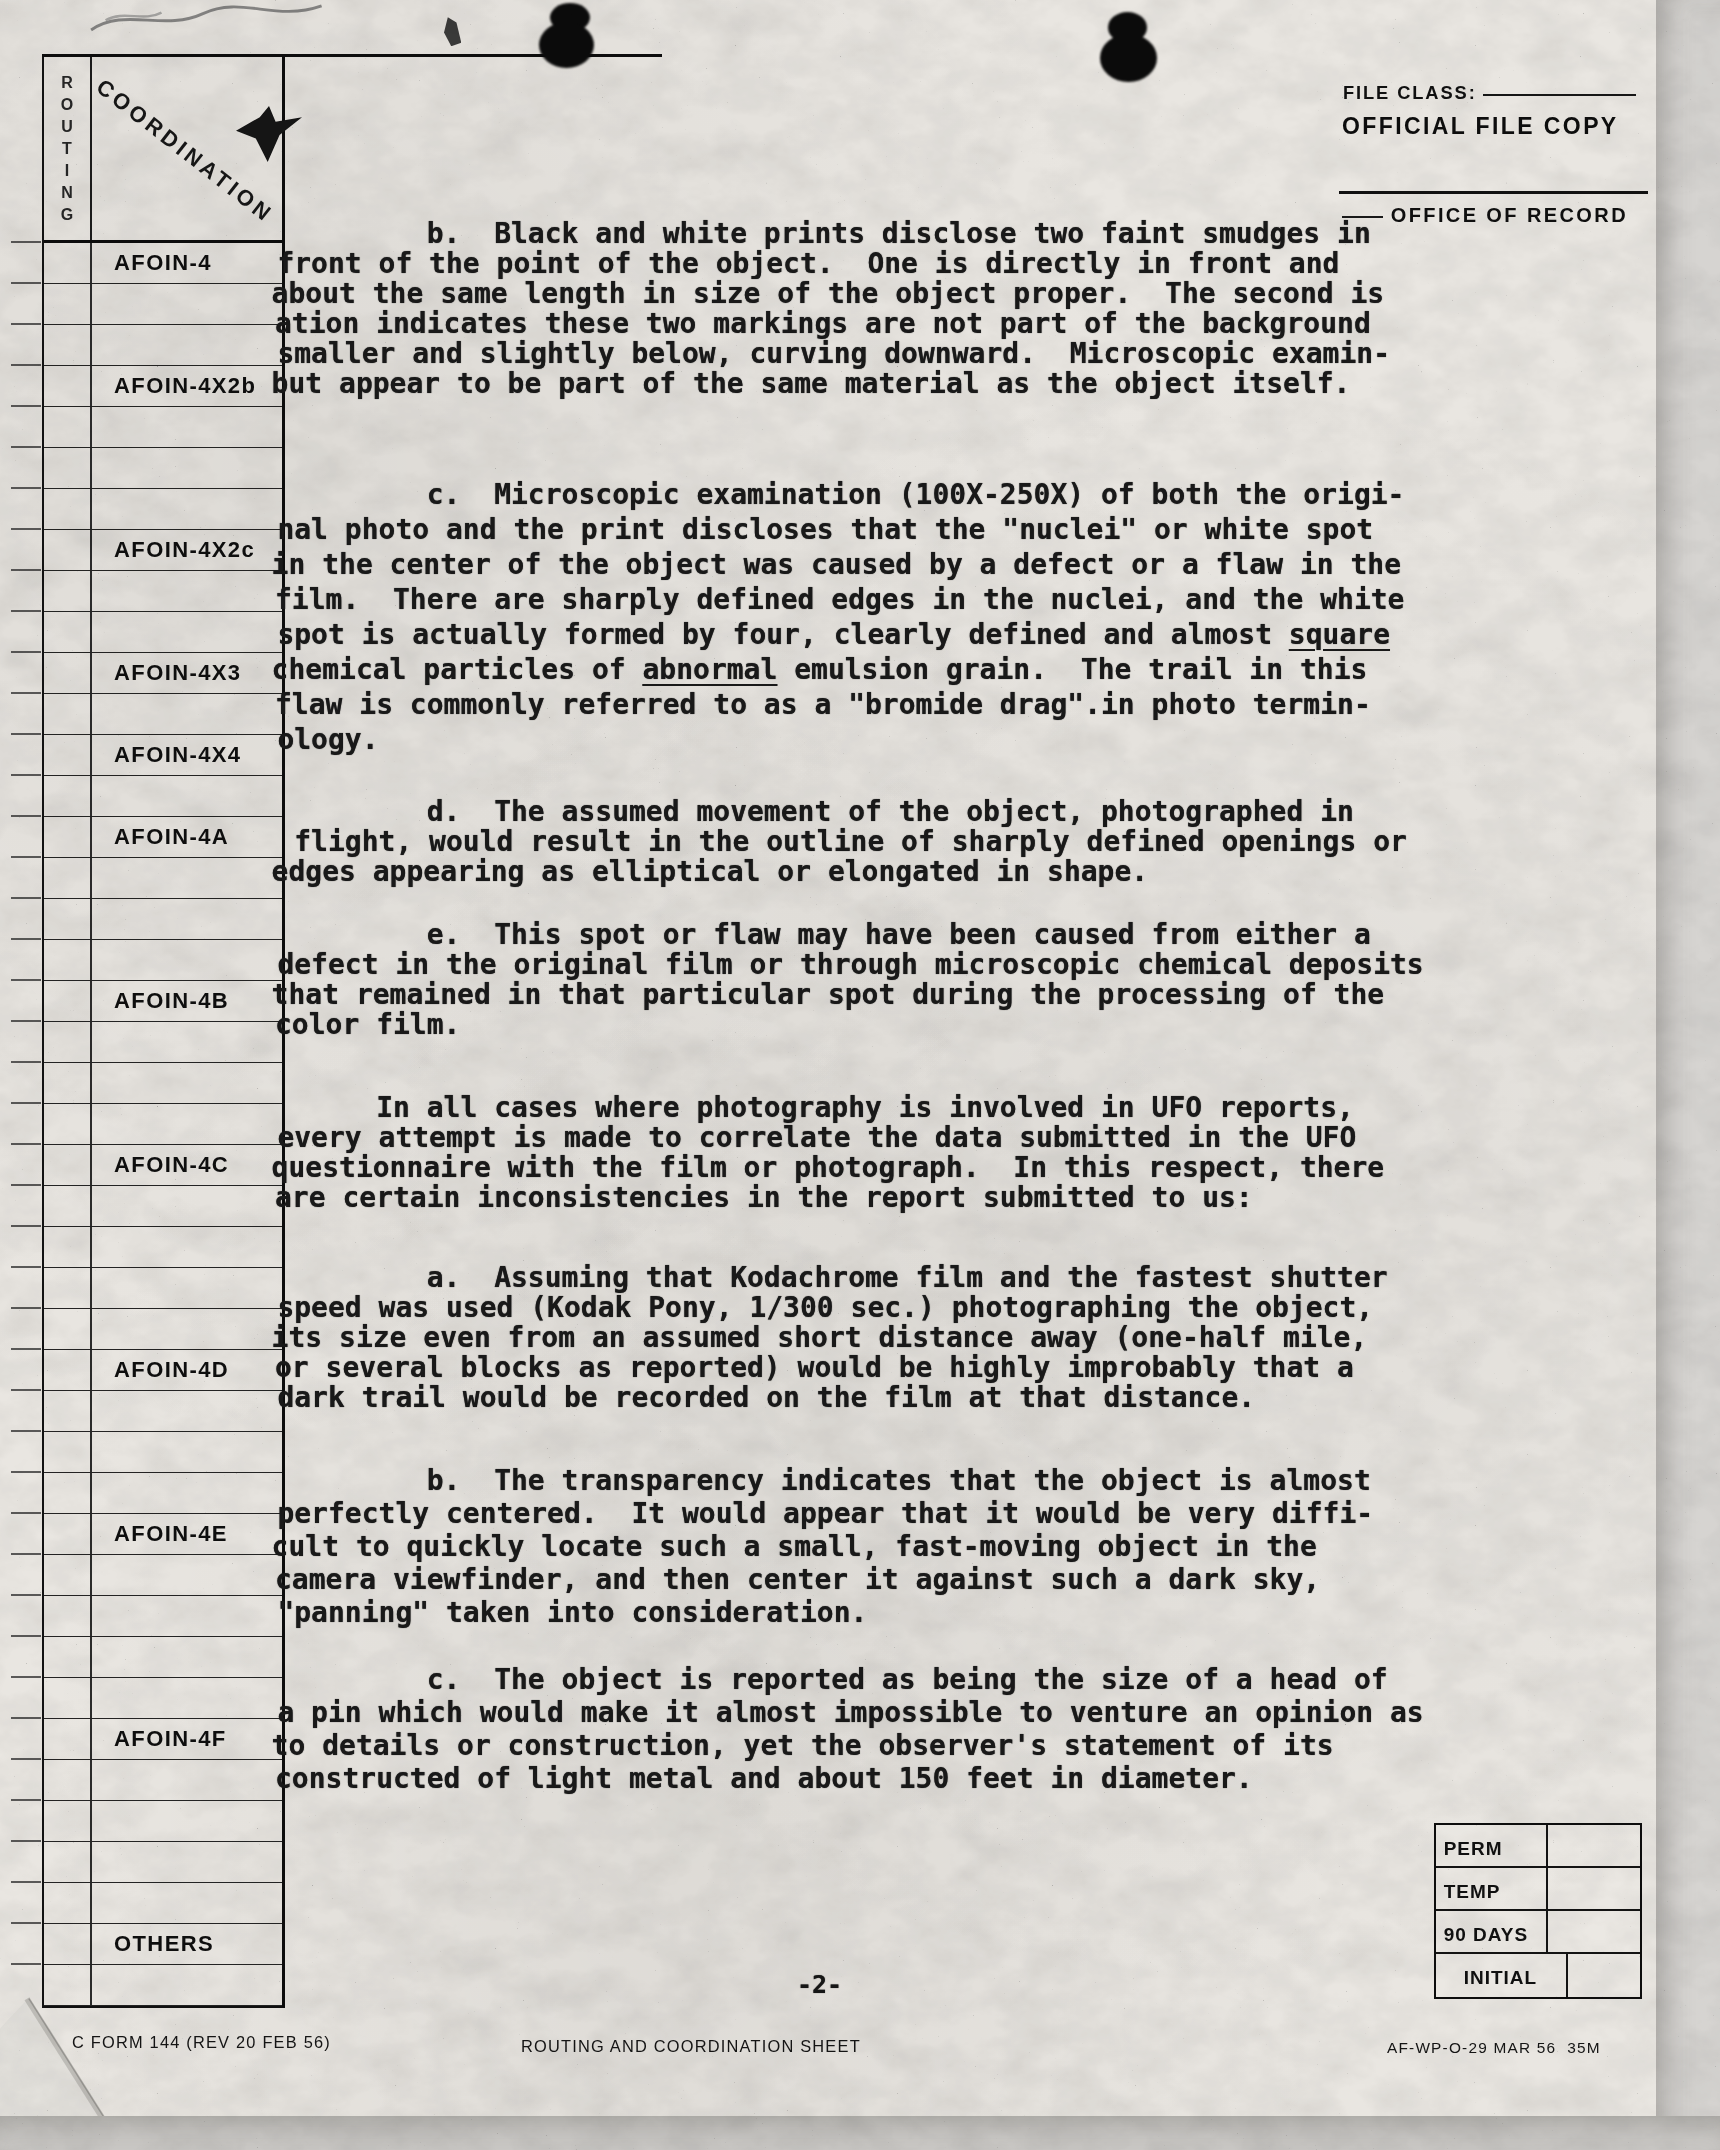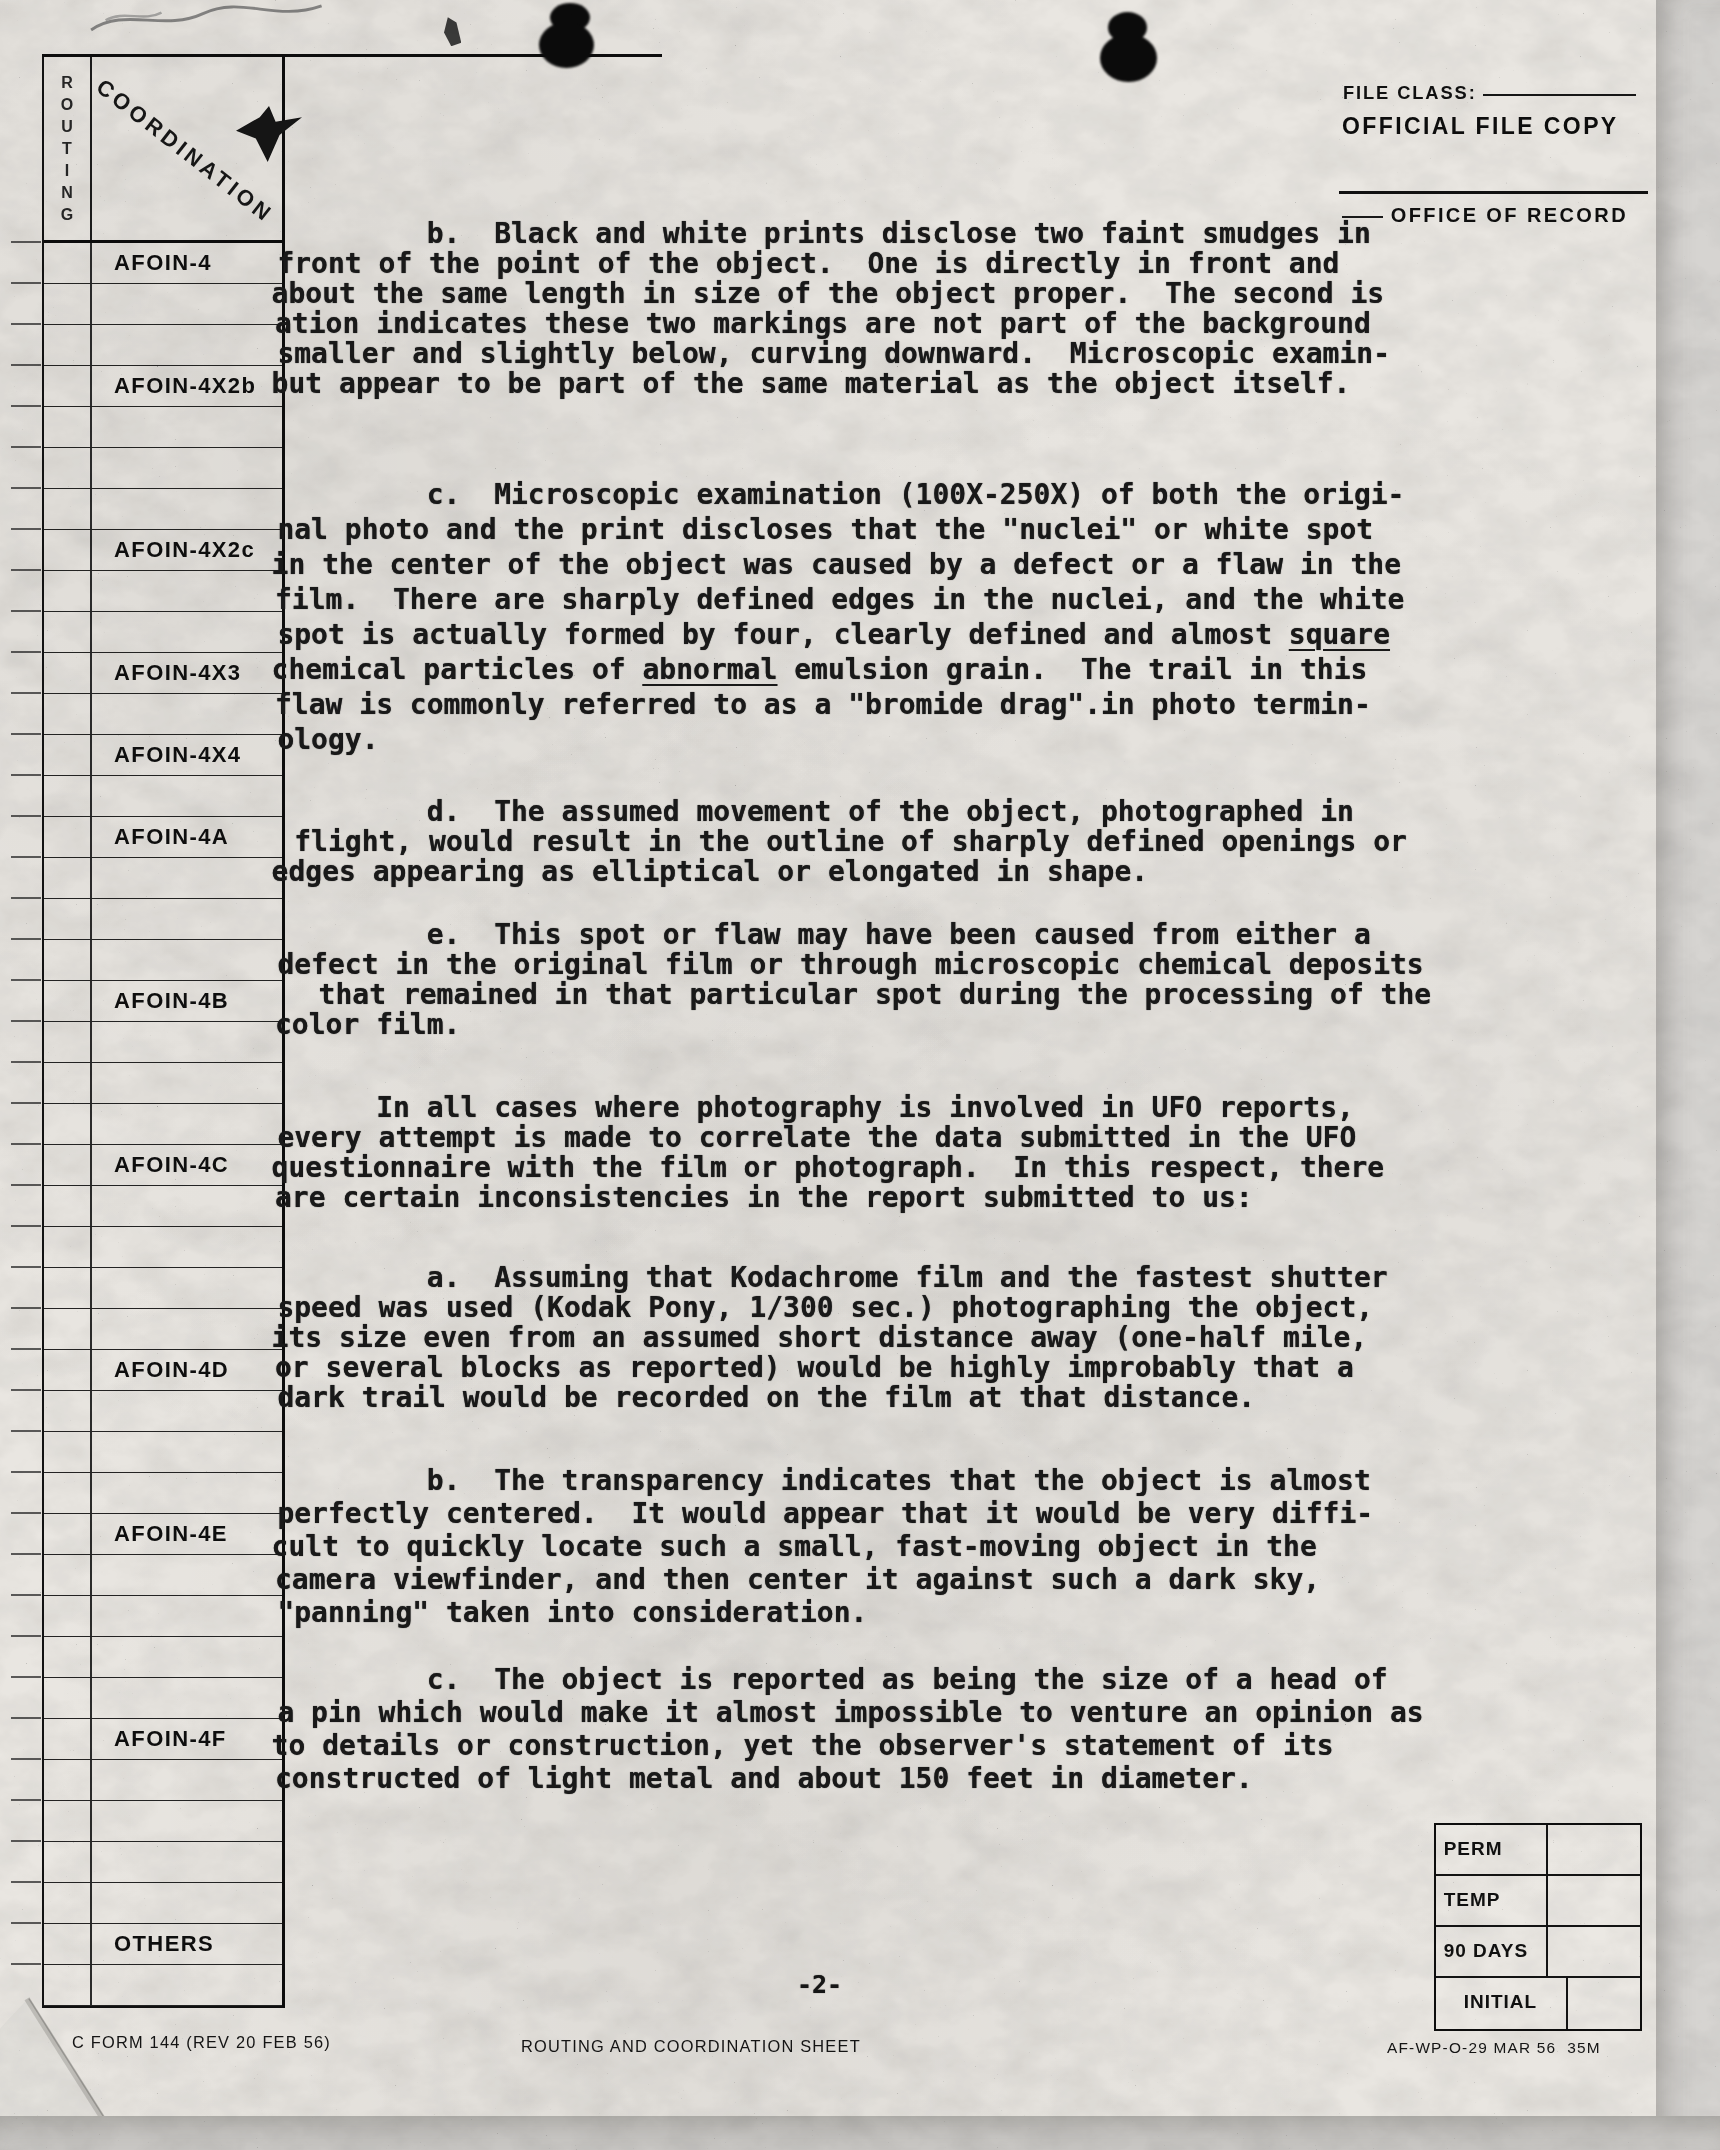--- a/index.html
+++ b/index.html
@@ -62,21 +62,21 @@
   .body-text{position:absolute;left:0;top:0;z-index:20;}
   .paragraph{position:absolute;left:275px;}
   .tline{white-space:pre;font-family:"DejaVu Sans Mono",monospace;font-weight:700;font-size:28px;
          color:#191919;text-shadow:0 0 1px rgba(30,30,30,.85);}
   .tline:nth-child(3n){transform:translateX(-3.4px);}
   .tline:nth-child(3n+2){transform:translateX(2.4px);}
   u{text-decoration-thickness:2.4px;text-underline-offset:4.8px;}
 
   
   .retention{position:absolute;left:1434px;top:1823px;width:208px;border:2.9px solid #0d0d0d;box-sizing:border-box;z-index:20;background:rgba(238,236,231,.4);}
-  .ret-row{height:51px;border-bottom:2.4px solid #131313;display:flex;box-sizing:border-box;}
+  .ret-row{height:43px;border-bottom:2.4px solid #131313;display:flex;box-sizing:border-box;}
   .ret-row:last-child{border-bottom:none;padding-left:20px;}
   .ret-label{width:112px;border-right:2.4px solid #131313;box-sizing:border-box;font-weight:700;font-size:19px;
              line-height:48px;letter-spacing:1px;color:#101010;padding-left:7.7px;white-space:nowrap;}
   .ret-blank{flex:1;}
 
   
   .page-num{position:absolute;left:797px;top:1970px;font-family:"DejaVu Sans Mono",monospace;font-weight:700;
             font-size:25px;color:#161616;text-shadow:0 0 1px rgba(30,30,30,.8);z-index:20;}
   .foot{position:absolute;font-weight:400;font-size:16.4px;letter-spacing:1.2px;color:#141414;white-space:pre;z-index:45;}
   .form-num{left:72px;top:2033px;}
@@ -327,21 +327,21 @@
         <div class="tline" style="line-height: 35px;">ology.</div>
       </div>
       <div class="paragraph" style="top: 797px;">
         <div class="tline" style="line-height: 30px;">         d.  The assumed movement of the object, photographed in</div>
         <div class="tline" style="line-height: 30px;"> flight, would result in the outline of sharply defined openings or</div>
         <div class="tline" style="line-height: 30px;">edges appearing as elliptical or elongated in shape.</div>
       </div>
       <div class="paragraph" style="top: 920px;">
         <div class="tline" style="line-height: 30px;">         e.  This spot or flaw may have been caused from either a</div>
         <div class="tline" style="line-height: 30px;">defect in the original film or through microscopic chemical deposits</div>
-        <div class="tline" style="line-height: 30px; margin-left: 47px;">that remained in that particular spot during the processing of the</div>
+        <div class="tline" style="line-height: 30px;">that remained in that particular spot during the processing of the</div>
         <div class="tline" style="line-height: 30px;">color film.</div>
       </div>
       <div class="paragraph" style="top: 1093px;">
         <div class="tline" style="line-height: 30px;">      In all cases where photography is involved in UFO reports,</div>
         <div class="tline" style="line-height: 30px;">every attempt is made to correlate the data submitted in the UFO</div>
         <div class="tline" style="line-height: 30px;">questionnaire with the film or photograph.  In this respect, there</div>
         <div class="tline" style="line-height: 30px;">are certain inconsistencies in the report submitted to us:</div>
       </div>
       <div class="paragraph" style="top: 1263px;">
         <div class="tline" style="line-height: 30px;">         a.  Assuming that Kodachrome film and the fastest shutter</div>

